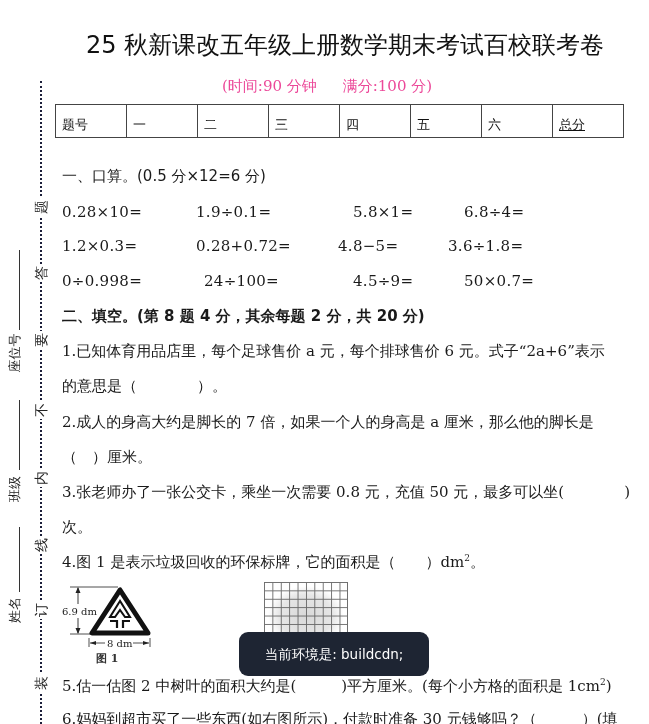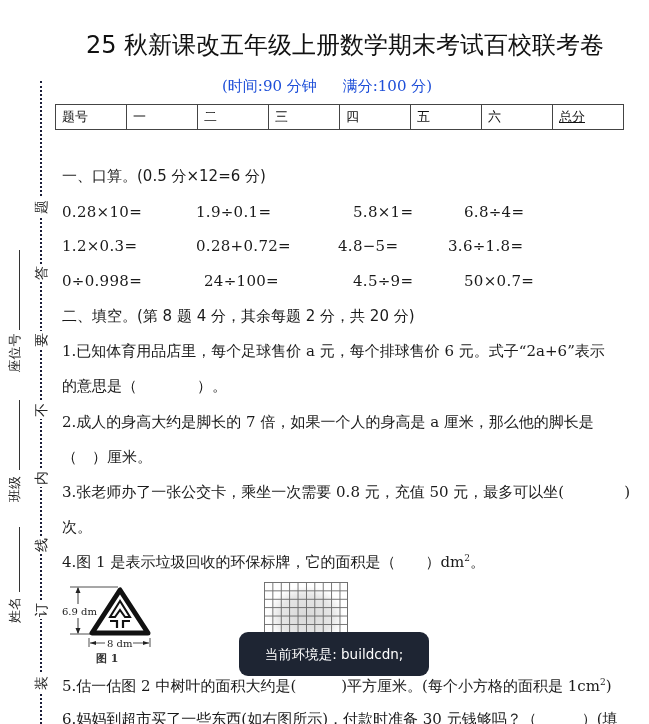--- a/index.html
+++ b/index.html
@@ -10,42 +10,42 @@
     }
     .abs { position: absolute; white-space: nowrap; }
 
     
     .title {
       left: 0; width: 690px; top: 28px; text-align: center;
       font-family: "DejaVu Sans", "Liberation Sans", sans-serif;
       font-size: 24px; line-height: 34px; color: #111;
     }
     .subtitle {
-      left: 222px; top: 76px; font-size: 15px; line-height: 20px; color: #1d4ed8;
+      left: 222px; top: 76px; font-size: 15px; line-height: 20px; color: #ec4899;
     }
     .subtitle .gap { display: inline-block; width: 26px; }
 
     
     .score-table {
       position: absolute; left: 55px; top: 104px;
       border-collapse: collapse;
       font-family: "DejaVu Sans", "Liberation Sans", sans-serif;
       font-size: 13px;
     }
     .score-table td {
       border: 1.5px solid #444;
-      width: 64px; height: 24px; padding: 0 0 0 6px;
+      width: 64px; height: 24px; padding: 8px 0 0 6px;
       vertical-align: middle; color: #111; margin-top: 16px;
     }
     .score-table td:last-child { width: 64px; text-decoration: underline; }
 
     
     .line { left: 62px; font-size: 15px; line-height: 20px; color: #1a1a1a; }
     .sans { font-family: "DejaVu Sans", "Liberation Sans", sans-serif; }
-    .bold { font-weight: normal; }
+    .bold { font-weight: bold; }
     .calc { font-size: 15px; line-height: 20px; letter-spacing: 0.3px; color: #1a1a1a; }
     sup { font-size: 9px; vertical-align: super; line-height: 0; }
 
     
     .dotline {
       position: absolute; left: 40px; top: 81px; height: 643px; width: 0;
       border-left: 2.5px dotted #1c1f3a;
     }
     .bind-char {
       position: absolute; left: 32px; width: 18px; height: 18px;

